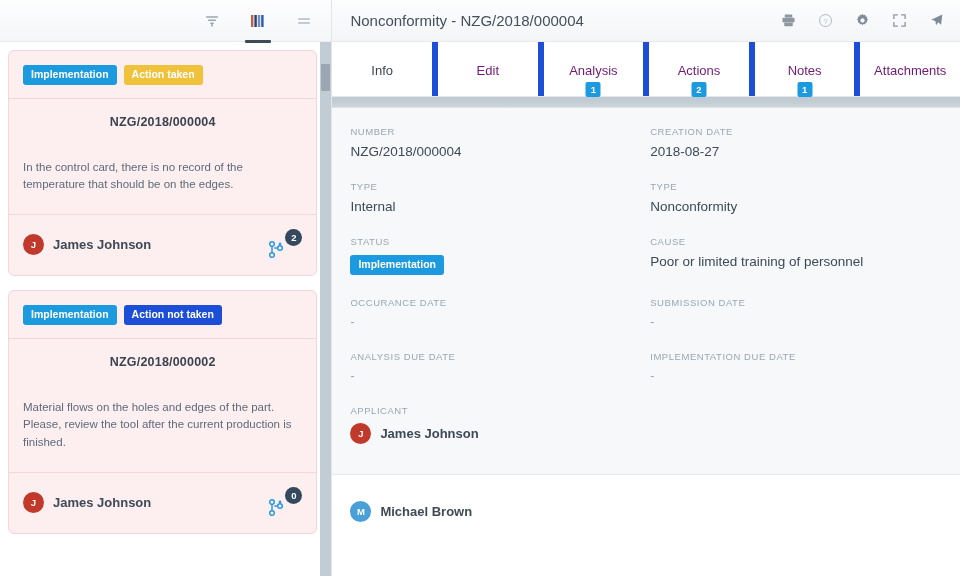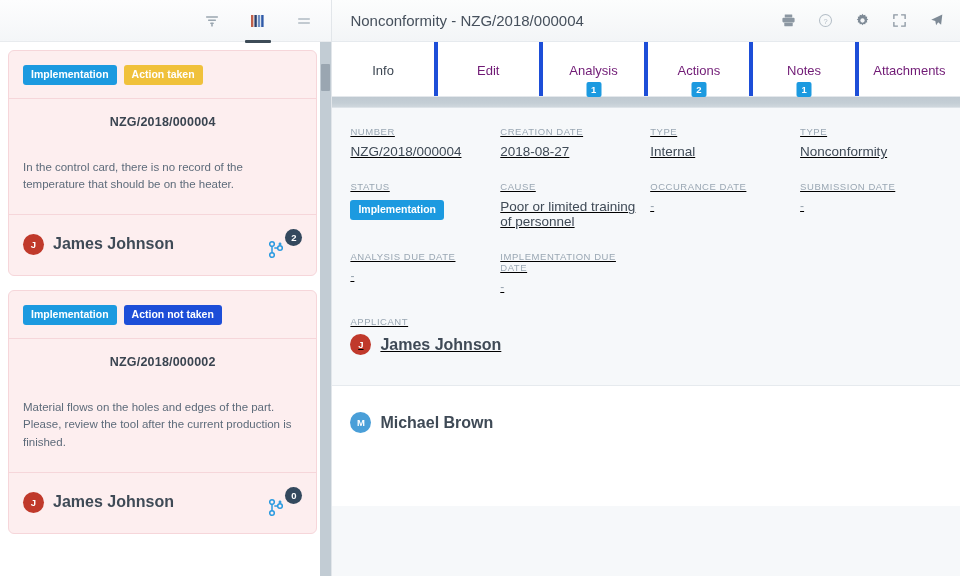--- a/index.html
+++ b/index.html
@@ -84,21 +84,21 @@
   }
   .person { display: flex; align-items: center; gap: 9px; }
   .avatar {
     width: 21px; height: 21px; border-radius: 50%;
     display: flex; align-items: center; justify-content: center;
     color: #fff; font-size: 9.5px; font-weight: bold;
     flex-shrink: 0;
   }
   .avatar.red  { background: #c0392b; }
   .avatar.blue { background: #4a9fd8; }
-  .person-name { font-size: 16px; font-weight: bold; color: #3f4a56; }
+  .person-name { font-size: 13px; font-weight: bold; color: #3f4a56; }
 
   .branch-wrap { position: relative; width: 34px; height: 30px; }
   .branch-icon { position: absolute; left: 0; bottom: 0; }
   .count-bubble {
     position: absolute; right: 0; top: 0;
     width: 17px; height: 17px; border-radius: 50%;
     background: #34495e; color: #fff;
     font-size: 9.5px; font-weight: bold;
     display: flex; align-items: center; justify-content: center;
   }
@@ -137,21 +137,21 @@
     display: flex; height: 55px; min-height: 55px;
     background: #ffffff;
     border-bottom: 1px solid #e4e8ec;
     position: relative;
   }
   .tab {
     flex: 1;
     display: flex; flex-direction: column;
     align-items: center; justify-content: center;
     position: relative;
-    border-right: 4px solid #1d4ed8;
+    border-right: 6px solid #1d4ed8;
     cursor: pointer;
     padding-top: 2px;
   }
   .tab:last-child { border-right: none; }
   .tab-label { font-size: 13px; color: #701a75; }
   .tab.active .tab-label { color: #3c4652; }
   .tab-badge {
     position: absolute; bottom: -1px; left: 50%;
     transform: translateX(-50%);
     background: #1c9ae0; color: #fff;
@@ -170,23 +170,22 @@
   .rp-content {
     flex: 1; overflow: hidden;
     background: #f6f8fa;
   }
   .info-card {
     background: #f6f8fa;
     padding: 18px 18px 18px 18px;
   }
   .field-grid {
     display: grid;
-    grid-template-columns: 1fr 1fr 1fr 1fr;
+    grid-template-columns: 1fr 1fr;
     column-gap: 8px;
-    text-decoration: underline;
   }
   .field { margin-bottom: 22px; }
   .field.full { grid-column: 1 / -1; }
   .field-label {
     font-size: 9.5px; color: #9aa7b3;
     letter-spacing: .55px; text-transform: uppercase;
     margin-bottom: 7px;
   }
   .field-value {
     font-size: 13.5px; color: #3f4a56;
@@ -241,21 +240,21 @@
 
     <div class="cards-scroll">
 
       <div class="card">
         <div class="card-head">
           <span class="badge blue">Implementation</span>
           <span class="badge yellow">Action taken</span>
         </div>
         <div class="card-body">
           <div class="card-title">NZG/2018/000004</div>
-          <div class="card-desc">In the control card, there is no record of the temperature that should be on the heater.</div>
+          <div class="card-desc">In the control card, there is no record of the temperature that should be on the edges.</div>
         </div>
         <div class="card-foot">
           <div class="person">
             <div class="avatar red">J</div>
             <div class="person-name">James Johnson</div>
           </div>
           <div class="branch-wrap">
             <span class="branch-icon">
               <svg width="17" height="19" viewBox="0 0 17 19">
                 <circle cx="4" cy="4" r="2.3" fill="none" stroke="#2a9ae0" stroke-width="1.5"></circle>

